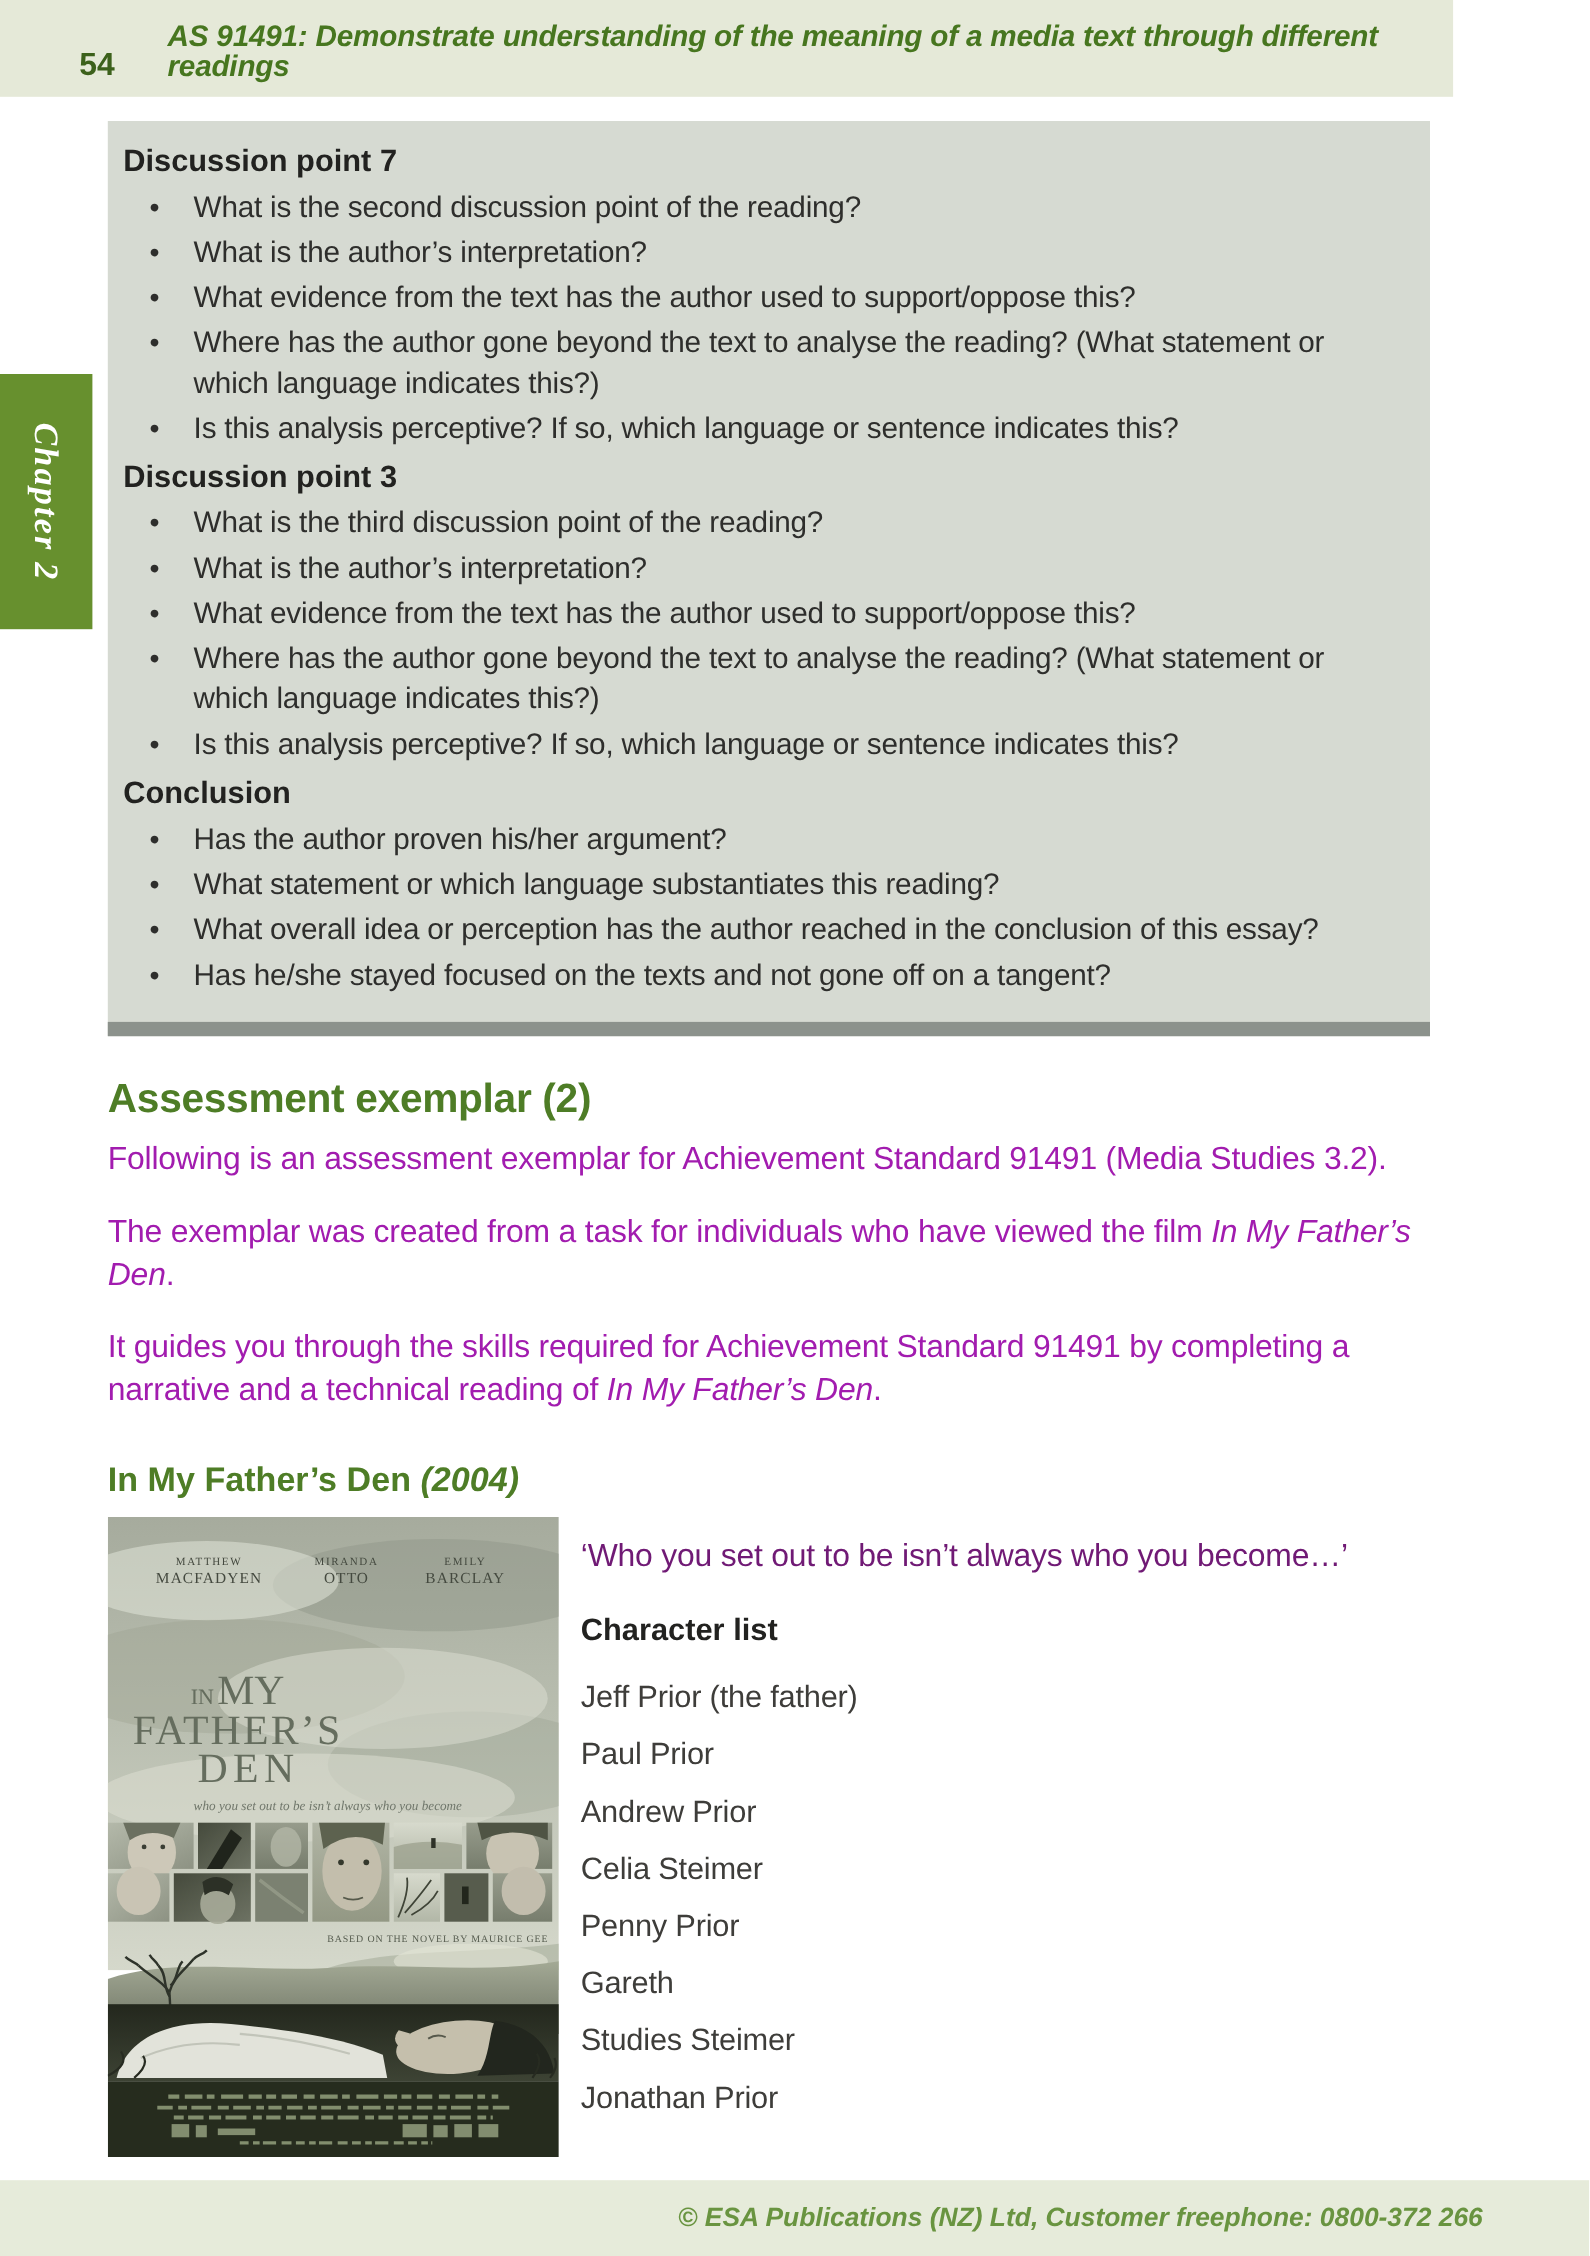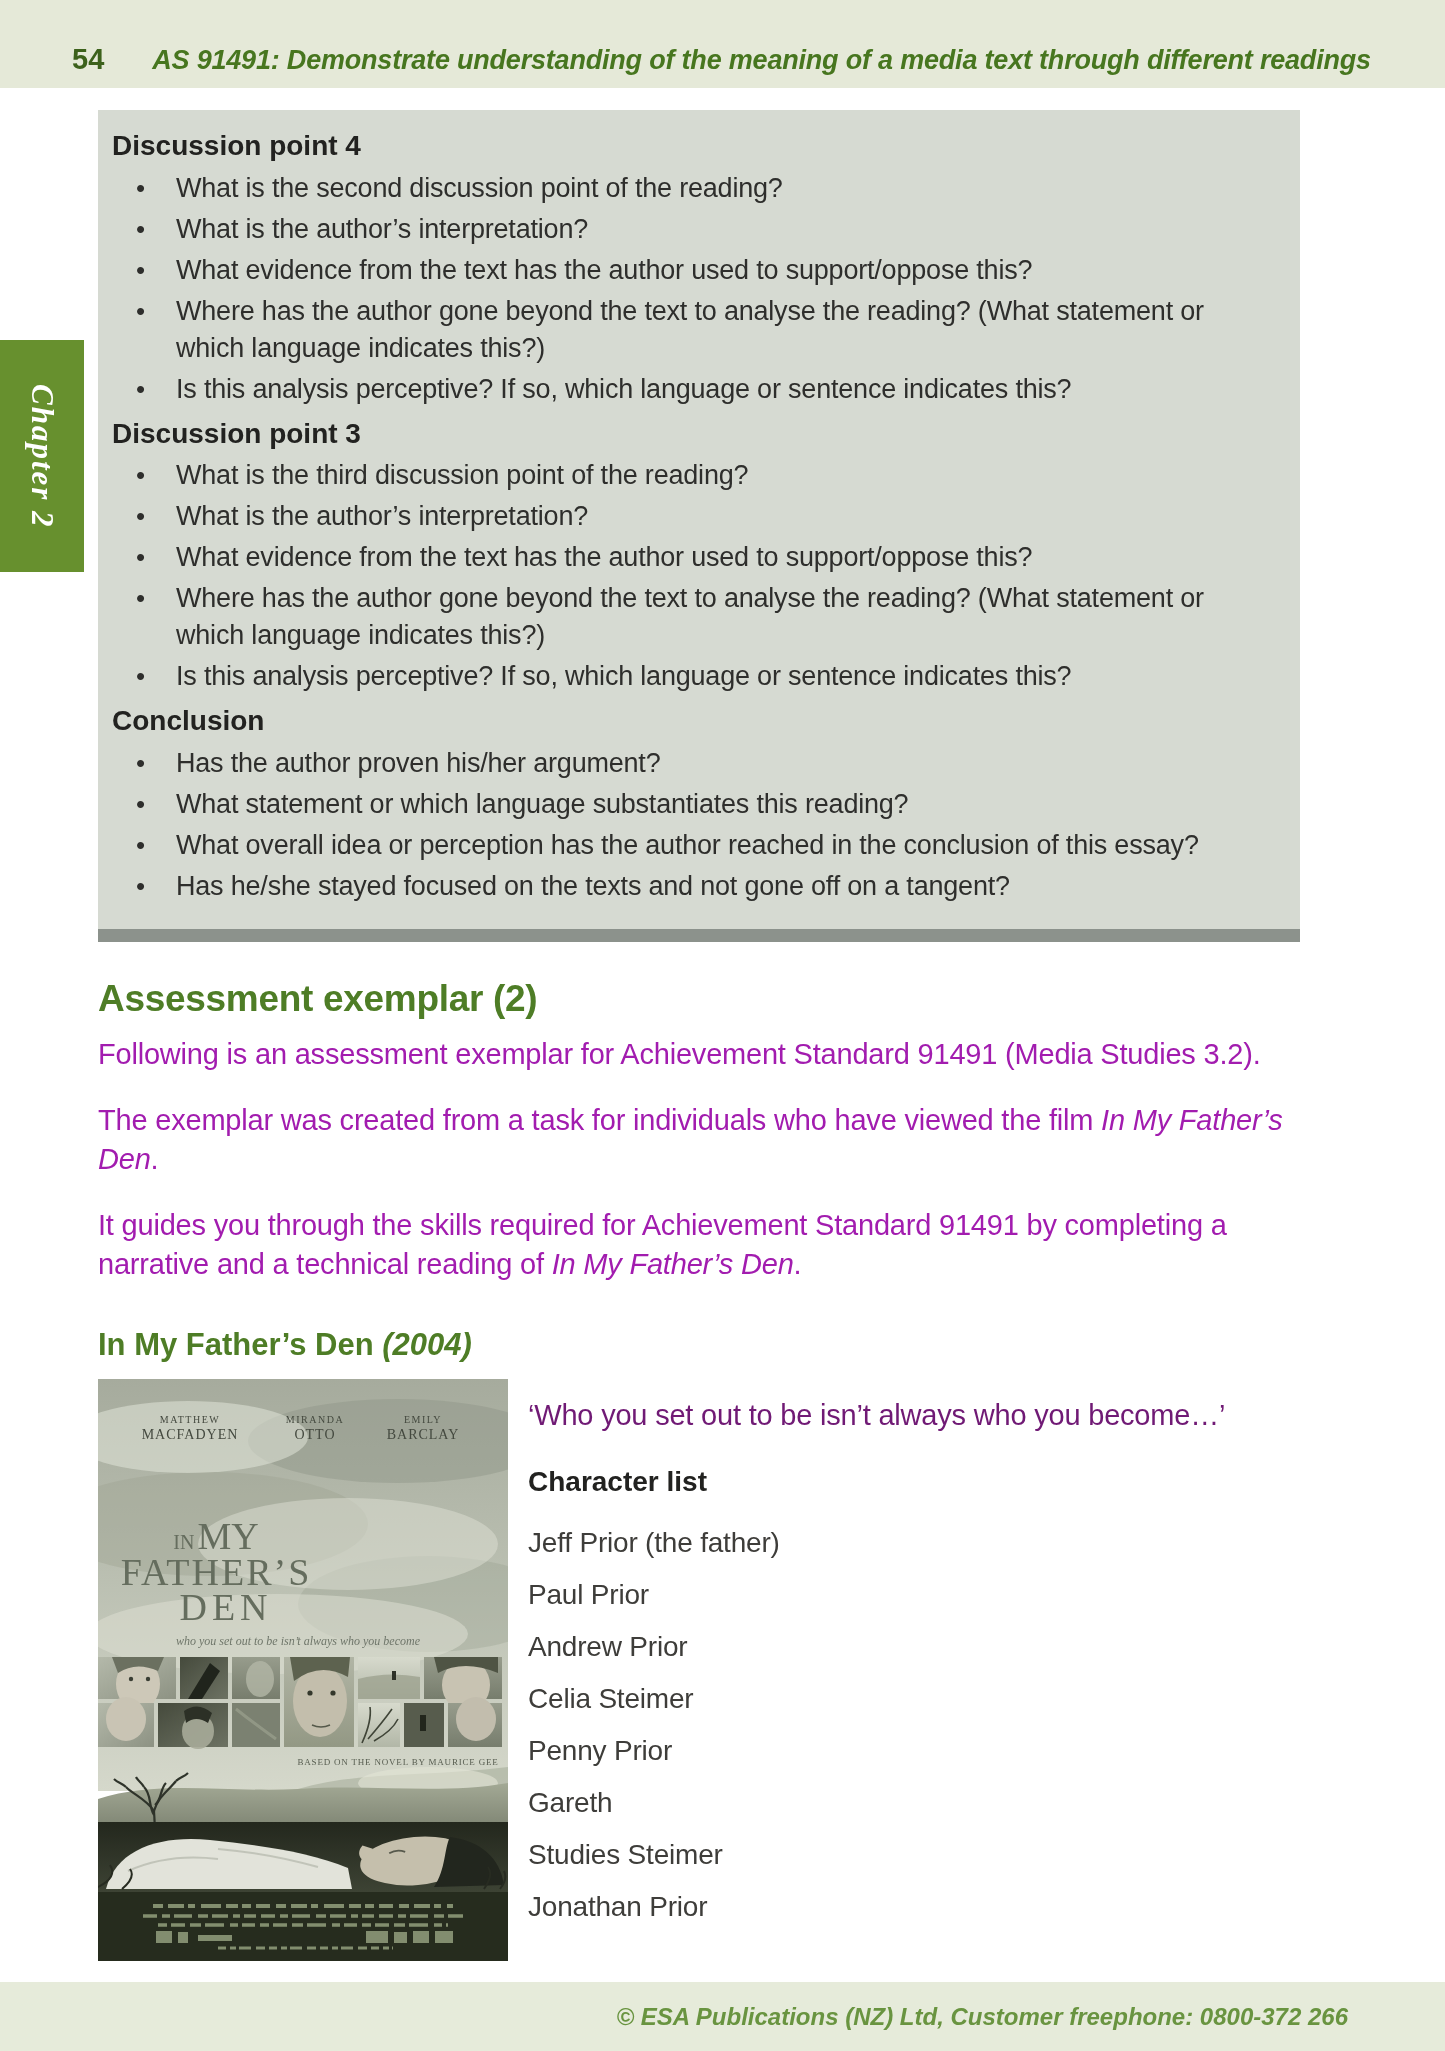--- a/index.html
+++ b/index.html
@@ -1,20 +1,20 @@
 <!DOCTYPE html>
 <html><head>
 <meta charset="utf-8">
 <style>
   html,body{margin:0;padding:0;background:#ffffff;}
   .page{position:relative;width:1445px;height:2051px;background:#ffffff;overflow:hidden;
         font-family:"Liberation Sans",sans-serif;}
 
   
-  .page-header{position:absolute;top:0;left:0;width:1445px;height:88px;background:#e5e9d8;
+  .page-header{position:absolute;top:0;left:0;width:1321px;height:88px;background:#e5e9d8;
 eaders    display:flex;align-items:flex-end;box-sizing:border-box;padding:0 0 14px 72px;}
   .page-header{display:flex;align-items:flex-end;}
   .page-num{font-size:29px;font-weight:bold;color:#3c611b;margin-right:48px;line-height:1;}
   .page-title{font-size:27px;font-weight:bold;font-style:italic;color:#47761f;line-height:1;letter-spacing:-0.2px;}
 
   
   .chapter-tab{position:absolute;left:0;top:340px;width:84px;height:232px;background:#67902e;
     display:flex;align-items:center;justify-content:center;}
   .chapter-tab span{writing-mode:vertical-rl;font-family:"Liberation Serif",serif;
     font-style:italic;font-weight:bold;font-size:31px;color:#ffffff;letter-spacing:2px;}
@@ -61,21 +61,21 @@
     <div class="page-title">AS 91491: Demonstrate understanding of the meaning of a media text through different readings</div>
   </header>
 
   <div class="chapter-tab">
     <span>Chapter 2</span>
   </div>
 
   <main>
 
     <section class="discussion-box">
-      <div class="box-heading">Discussion point 4</div>
+      <div class="box-heading">Discussion point 7</div>
       <ul>
 
       <li>What is the second discussion point of the reading?</li>
           <li>What is the author’s interpretation?</li>
           <li>What evidence from the text has the author used to support/oppose this?</li>
           <li>Where has the author gone beyond the text to analyse the reading? (What statement or which language indicates this?)</li>
           <li>Is this analysis perceptive? If so, which language or sentence indicates this?</li>
         </ul>
       <div class="box-heading">Discussion point 3</div>
       <ul>

